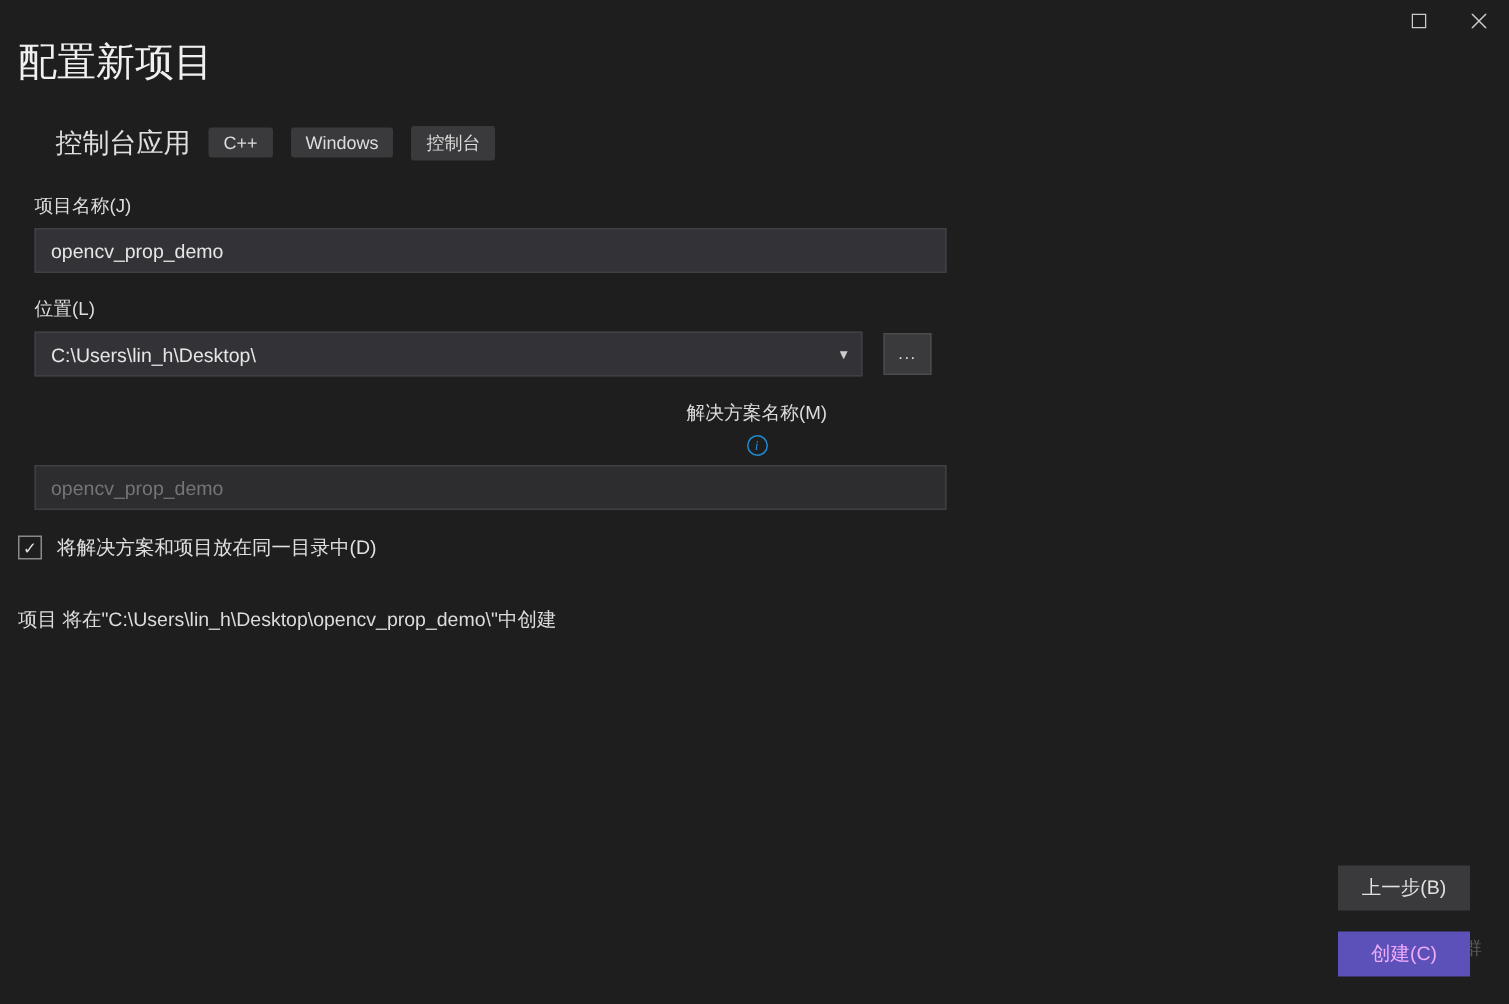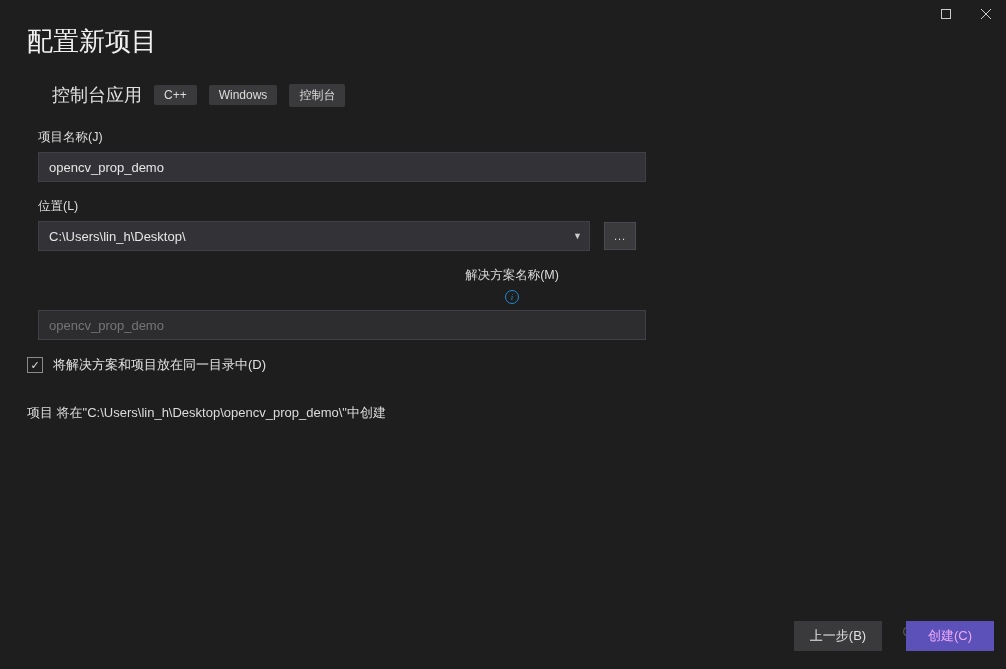--- a/index.html
+++ b/index.html
@@ -22,21 +22,21 @@
     }
     .titlebar .tbtn {
       width: 40px;
       height: 28px;
       display: flex;
       align-items: center;
       justify-content: center;
       color: #cccccc;
     }
     .content {
-      padding: 24px 20px 20px 27px;
+      padding: 24px 20px 20px 12px;
     }
     h1 {
       font-size: 26px;
       font-weight: 400;
       color: #f0f0f0;
       margin-bottom: 24px;
     }
     .subtitle-row {
       display: flex;
       align-items: center;
@@ -141,23 +141,24 @@
       color: #e0e0e0;
       font-size: 11px;
     }
     .summary {
       font-size: 13px;
       color: #dcdcdc;
     }
     .footer {
       position: absolute;
       bottom: 18px;
-      right: 12px;
-      display: flex;
-      gap: 24px;
+      right: 26px;
+      display: flex;
+      gap: 14px;
+      flex-direction: column;
     }
     .btn {
       width: 88px;
       height: 30px;
       display: flex;
       align-items: center;
       justify-content: center;
       font-size: 13px;
       cursor: pointer;
       border: none;

